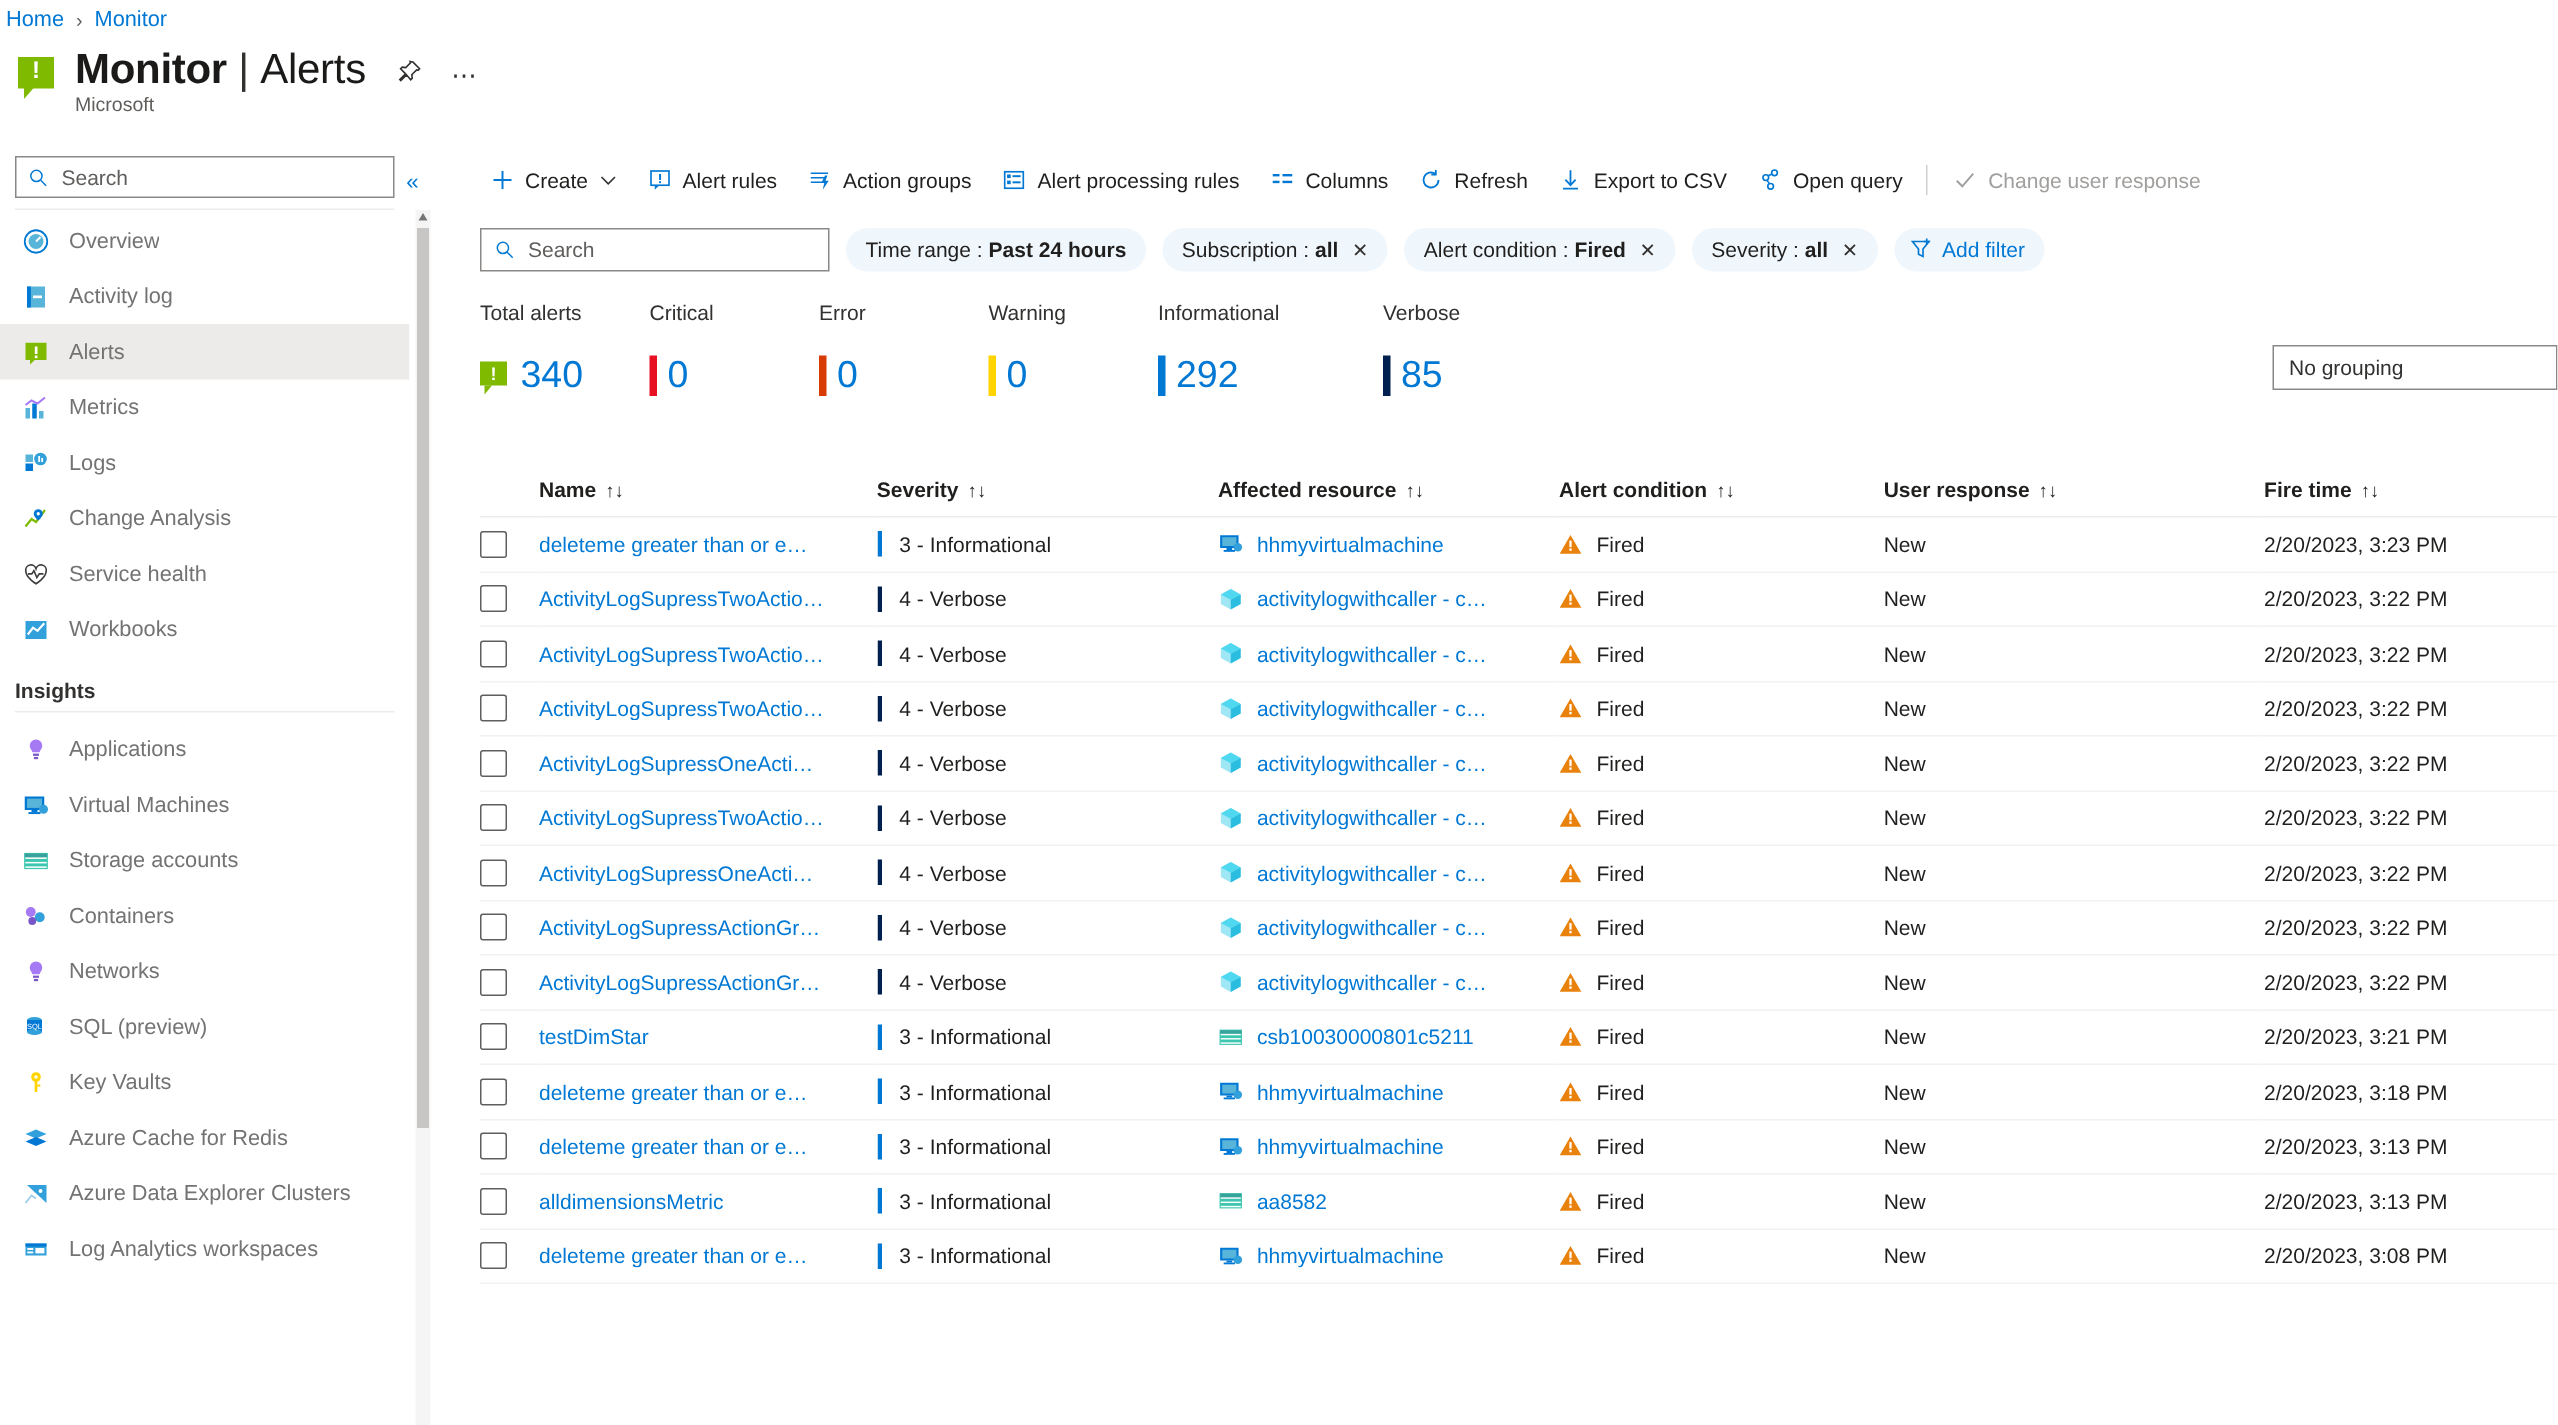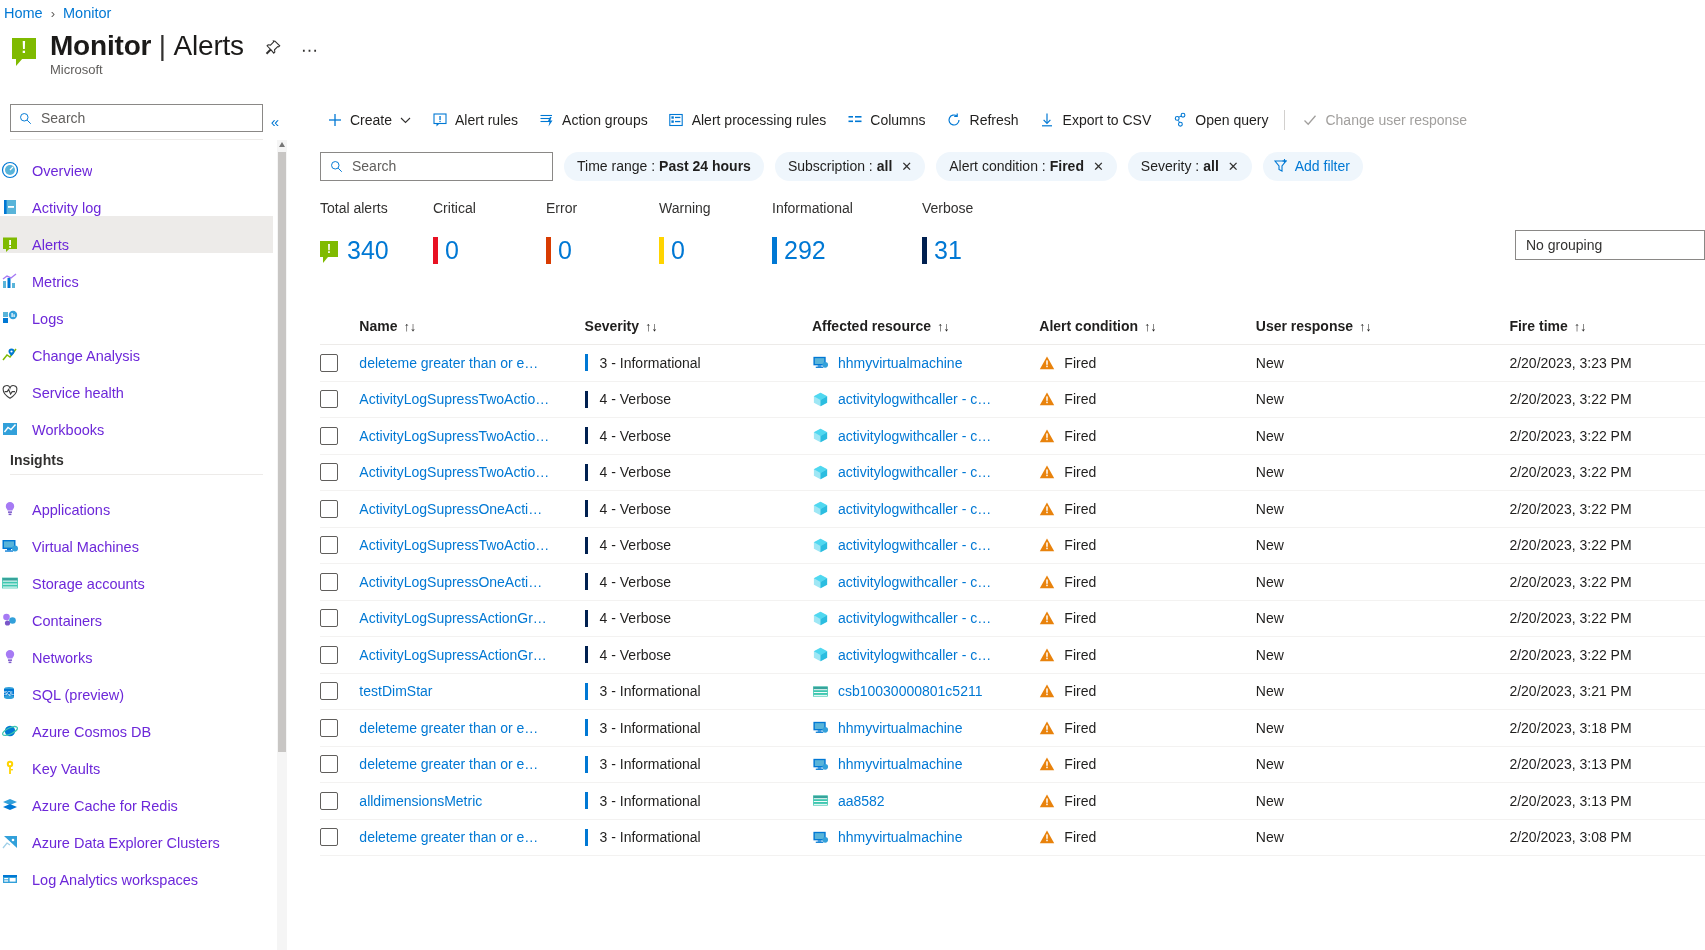--- a/index.html
+++ b/index.html
@@ -64,22 +64,22 @@
   }
   .nav-search input {
     border: none; outline: none; font-size: 14px; color: #323130;
     width: 100%; background: transparent; font-family: inherit;
   }
   .nav-search input::placeholder { color: #605e5c; }
   .mag { width: 13px; height: 13px; margin-right: 7px; flex: 0 0 auto; }
   .nav-divider { height: 1px; background: #edebe9; margin: 7px 10px 0 10px; }
   .nav-list { margin-top: 2px; }
   .nav-item {
-    display: flex; align-items: flex-end; height: 37px;
-    font-size: 14.5px; color: #6d28d9; cursor: pointer;
+    display: flex; align-items: center; height: 37px;
+    padding-left: 14px; font-size: 14.5px; color: #737373; cursor: pointer;
   }
   .nav-item.active { background: #edebe9; }
   .nav-ico {
     width: 19px; height: 19px; margin-right: 13px; flex: 0 0 auto;
     display: flex; align-items: center; justify-content: center;
   }
   .nav-label { white-space: nowrap; overflow: hidden; }
   .nav-section {
     font-size: 14px; font-weight: 600; color: #323130;
     padding: 14px 0 6px 10px;
@@ -432,29 +432,20 @@
     <div class="nav-item">
       <span class="nav-ico">
         <svg width="18" height="18" viewBox="0 0 18 18">
             <ellipse cx="8" cy="4" rx="5" ry="2" fill="#32a0da"></ellipse>
             <rect x="3" y="4" width="10" height="8" fill="#0078d4"></rect>
             <ellipse cx="8" cy="12" rx="5" ry="2" fill="#32a0da"></ellipse>
             <text x="8" y="10" font-size="5" fill="#fff" text-anchor="middle" font-family="sans-serif">SQL</text>
           </svg>
       </span>
       <span class="nav-label">SQL (preview)</span>
-    </div>
-    <div class="nav-item">
-      <span class="nav-ico">
-        <svg width="18" height="18" viewBox="0 0 18 18">
-            <circle cx="9" cy="9" r="5.2" fill="#0078d4"></circle>
-            <ellipse cx="9" cy="9" rx="8" ry="3" fill="none" stroke="#3ec7b0" stroke-width="1.2" transform="rotate(-25 9 9)"></ellipse>
-          </svg>
-      </span>
-      <span class="nav-label">Azure Cosmos DB</span>
     </div>
     <div class="nav-item">
       <span class="nav-ico">
         <svg width="18" height="18" viewBox="0 0 18 18">
             <circle cx="9" cy="5" r="3.2" fill="#ffd400"></circle>
             <circle cx="9" cy="5" r="1.2" fill="#fff"></circle>
             <rect x="8.1" y="7.5" width="1.8" height="7.5" fill="#ffd400"></rect>
             <rect x="9.9" y="10" width="2" height="1.4" fill="#ffd400"></rect>
           </svg>
       </span>
@@ -697,21 +688,21 @@
       <div class="sum-label">Informational</div>
       <div class="sum-value-row">
         <span class="sum-bar" style="background:#0078d4"></span>
         <span class="sum-num">292</span>
       </div>
     </div>
     <div class="sum-cell">
       <div class="sum-label">Verbose</div>
       <div class="sum-value-row">
         <span class="sum-bar" style="background:#002050"></span>
-        <span class="sum-num">31</span>
+        <span class="sum-num">85</span>
       </div>
     </div>
   </div>
 
   <div class="grouping-select">
     <span>No grouping</span>
   </div>
 
   <div class="table-wrap">
     <table class="alerts">

